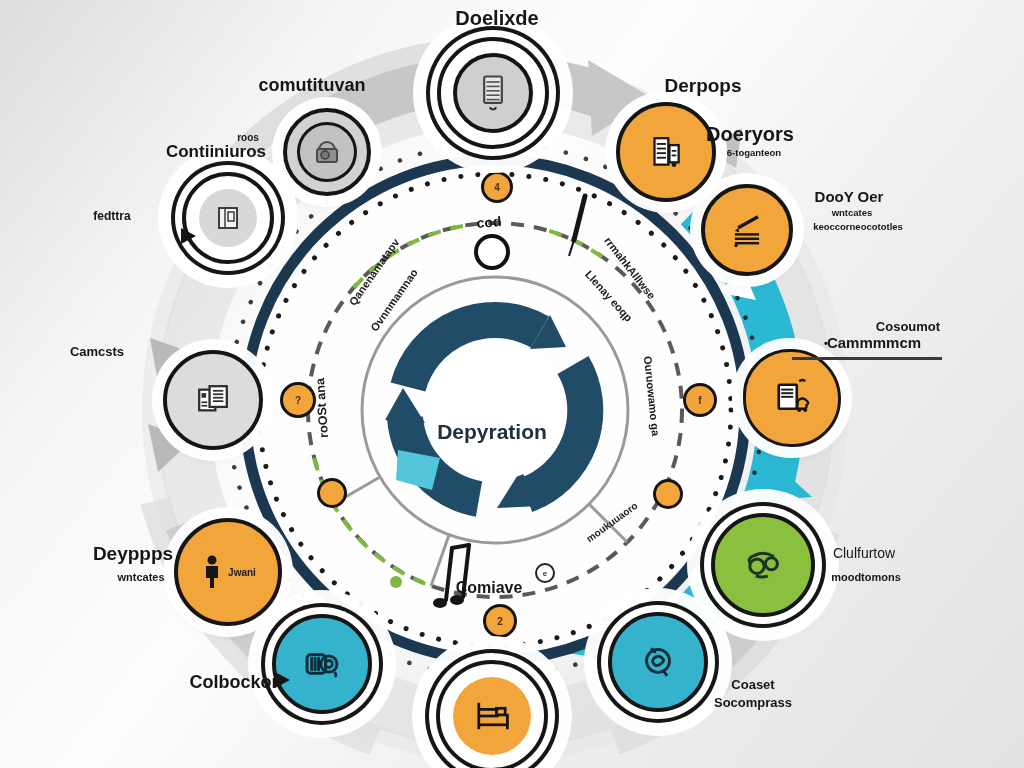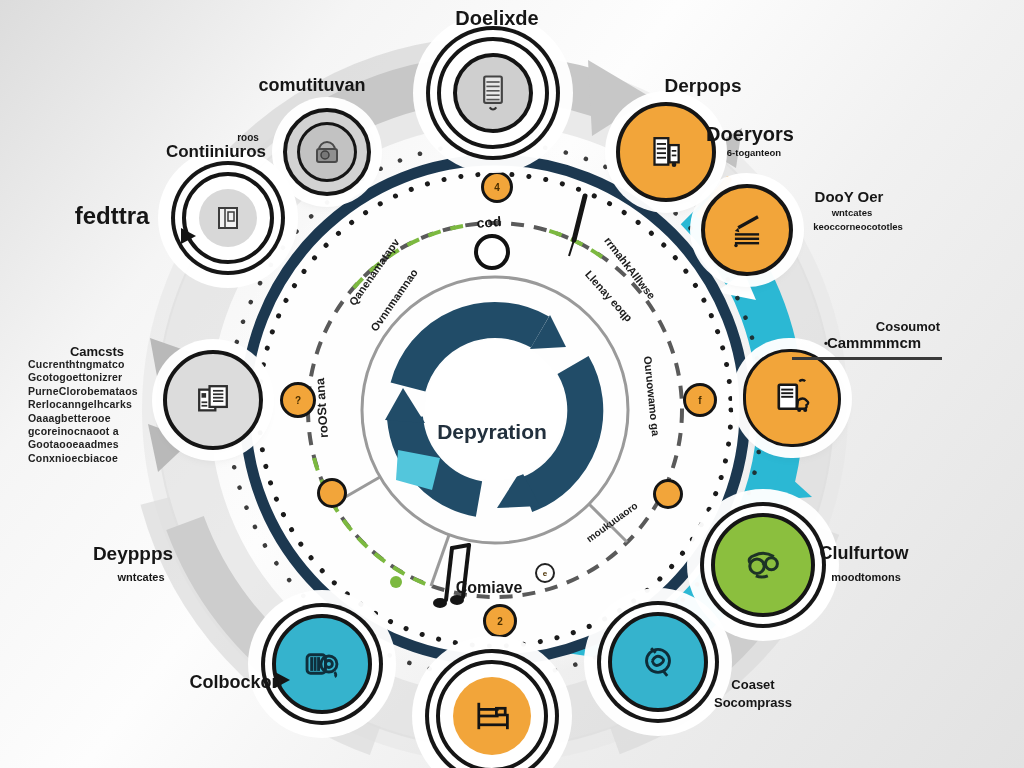--- a/index.html
+++ b/index.html
@@ -51,27 +51,27 @@
   .d-green{left:396px;top:582px;width:12px;height:12px;background:#7cb940;border:none;}
   
   .tri{position:absolute;width:0;height:0;border-top:8px solid transparent;border-bottom:8px solid transparent;border-left:15px solid #141414;}
   .tri-n3{left:181px;top:228px;}
   .tri-n6{left:275px;top:672px;}
   
   .l-doelixde{left:497px;top:18px;font-size:20px;font-weight:800;}
   .l-comutituvan{left:312px;top:85px;font-size:18px;font-weight:800;text-align:right;}
   .l-roos{left:248px;top:137px;font-size:10px;font-weight:700;}
   .l-contiiniuros{left:216px;top:152px;font-size:17px;font-weight:700;}
-  .l-fedttra{left:112px;top:216px;font-size:24px;font-weight:800;}
+  .l-fedttra{left:112px;top:216px;font-size:12px;font-weight:800;}
   .l-deyppas{left:133px;top:554px;font-size:19px;font-weight:800;}
   .l-pocacumer{left:141px;top:577px;font-size:11px;font-weight:700;}
   .l-colbockon{left:236px;top:682px;font-size:18px;font-weight:800;text-align:right;}
   .l-coaset{left:753px;top:684px;font-size:13px;font-weight:700;}
   .l-socomprass{left:753px;top:702px;font-size:13px;font-weight:700;}
-  .l-cullfurtow{left:864px;top:553px;font-size:18px;font-weight:700;}
+  .l-cullfurtow{left:864px;top:553px;font-size:14px;font-weight:400;}
   .l-roodtomons{left:866px;top:577px;font-size:11px;font-weight:700;text-align:center;}
   .l-dooyor{left:849px;top:196px;font-size:15px;font-weight:800;}
   .l-wntcates{left:852px;top:212px;font-size:9.5px;font-weight:700;}
   .l-keocc{left:858px;top:226px;font-size:9.5px;font-weight:600;}
   .l-derpops{left:703px;top:86px;font-size:19px;font-weight:800;}
   .l-doeryors{left:750px;top:134px;font-size:20px;font-weight:800;text-align:center;}
   .l-toganteon{left:754px;top:152px;font-size:9.5px;font-weight:700;}
   .l-cod{left:489px;top:222px;font-size:14px;font-weight:800;transform:translate(-50%,-50%) rotate(-5deg);}
   .l-comiave{left:489px;top:588px;font-size:16px;font-weight:800;}
   .c-title{left:492px;top:396px;font-size:44px;font-weight:800;color:#1d2731;letter-spacing:.5px;}
@@ -244,20 +244,27 @@
       <line x1="20" y1="12" x2="29" y2="12" stroke="#2e2e2e" stroke-width="1.5"></line>
       <line x1="20" y1="15" x2="29" y2="15" stroke="#2e2e2e" stroke-width="1.5"></line>
       <line x1="20" y1="18" x2="29" y2="18" stroke="#2e2e2e" stroke-width="1.5"></line>
       <line x1="20" y1="21" x2="29" y2="21" stroke="#2e2e2e" stroke-width="1.5"></line>
       <rect x="10" y="14" width="4" height="4" fill="#2e2e2e"></rect>
       <line x1="10" y1="22" x2="15" y2="22" stroke="#2e2e2e" stroke-width="1.5"></line>
       <line x1="10" y1="25" x2="15" y2="25" stroke="#2e2e2e" stroke-width="1.5"></line>
     </svg>
   </div>
 
+  <div class="node n5">
+    <svg width="26" height="34" viewBox="0 0 26 34">
+      <circle cx="12" cy="5" r="4.5" fill="#161616"></circle>
+      <path d="M6 11 h12 v12 h-4 v10 h-4 v-10 h-4 z" fill="#161616"></path>
+    </svg>
+    <span class="badge">Jwani</span>
+  </div>
 
   <div class="node n6 ringy">
     <svg width="46" height="46" viewBox="0 0 40 40">
       <g fill="none" stroke="#0f2f3c" stroke-width="2.5">
         <rect x="7" y="12" width="16" height="16" rx="3"></rect>
         <line x1="11" y1="14" x2="11" y2="26"></line>
         <line x1="14" y1="14" x2="14" y2="26"></line>
         <line x1="17" y1="14" x2="17" y2="26"></line>
         <circle cx="26" cy="20" r="7"></circle>
         <circle cx="26" cy="20" r="3"></circle>
@@ -358,29 +365,19 @@
   <div class="lbl l-cullfurtow">Clulfurtow</div>
   <div class="lbl l-roodtomons">moodtomons</div>
   <div class="lbl l-dooyor">DooY Oer</div>
   <div class="lbl l-wntcates">wntcates</div>
   <div class="lbl l-keocc">keoccorneocototles</div>
   <div class="lbl l-derpops">Derpops</div>
   <div class="lbl l-doeryors">Doeryors</div>
   <div class="lbl l-toganteon">6-toganteon</div>
 
   <div class="lbl p-left-title">Camcsts</div>
-  <div class="p-left-lines">
-    <div>Cucrenthtngmatco</div>
-    <div>Gcotogoettonizrer</div>
-    <div>PurneClorobemataos</div>
-    <div>Rerlocanngelhcarks</div>
-    <div>Oaaagbetterooe</div>
-    <div>gcoreinocnaoot a</div>
-    <div>Gootaooeaadmes</div>
-    <div>Conxnioecbiacoe</div>
-  </div>
 
   <div class="lbl p-right-t1">Cosoumot</div>
   <div class="lbl p-right-bullet">•</div>
   <div class="lbl p-right-t2">Cammmmcm</div>
   <div class="p-right-divider"></div>
 
 </div>
 
 </body></html>

